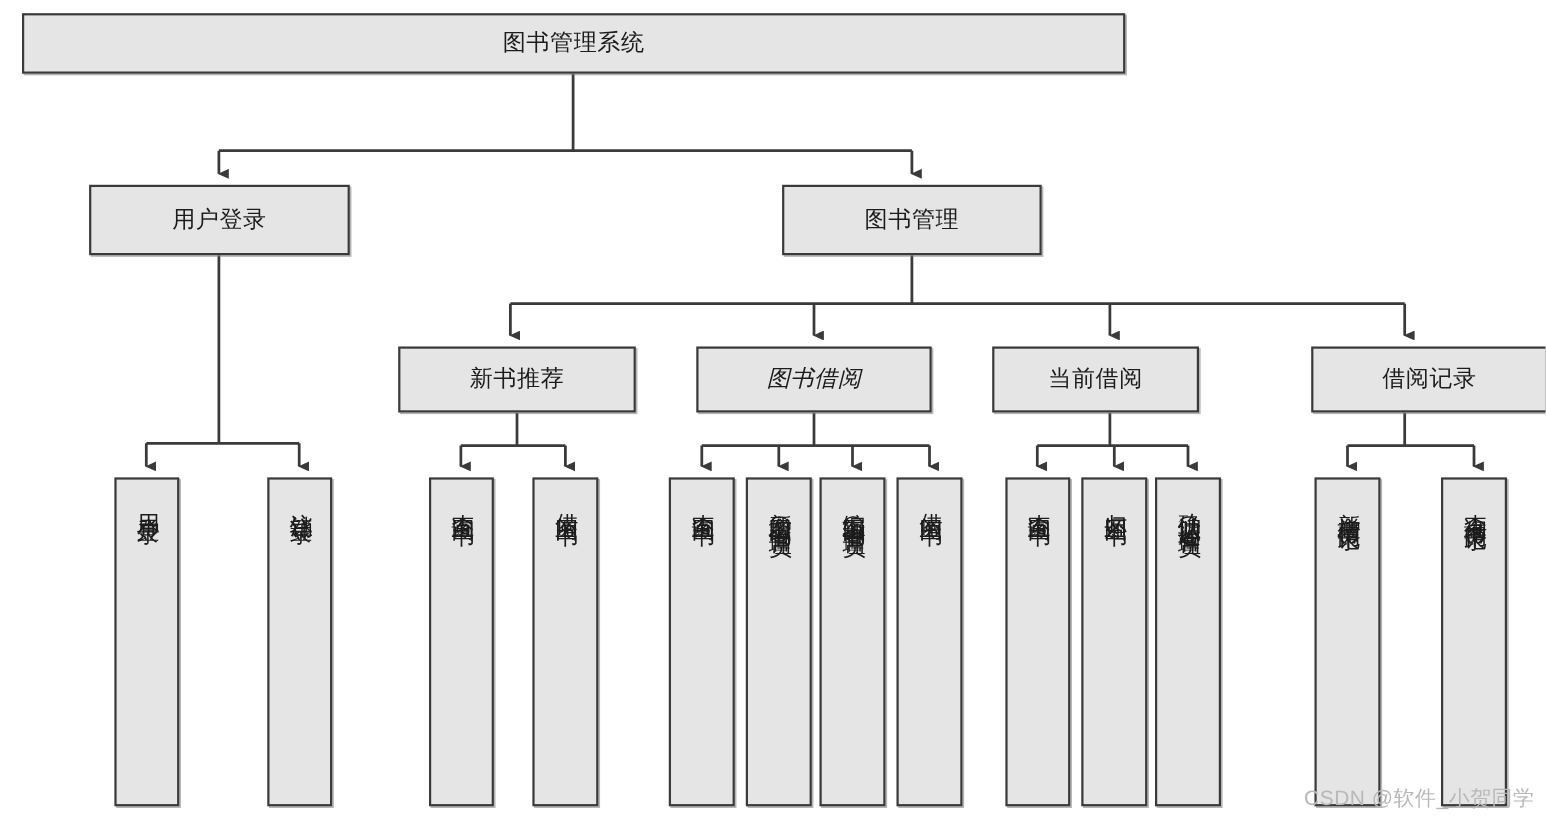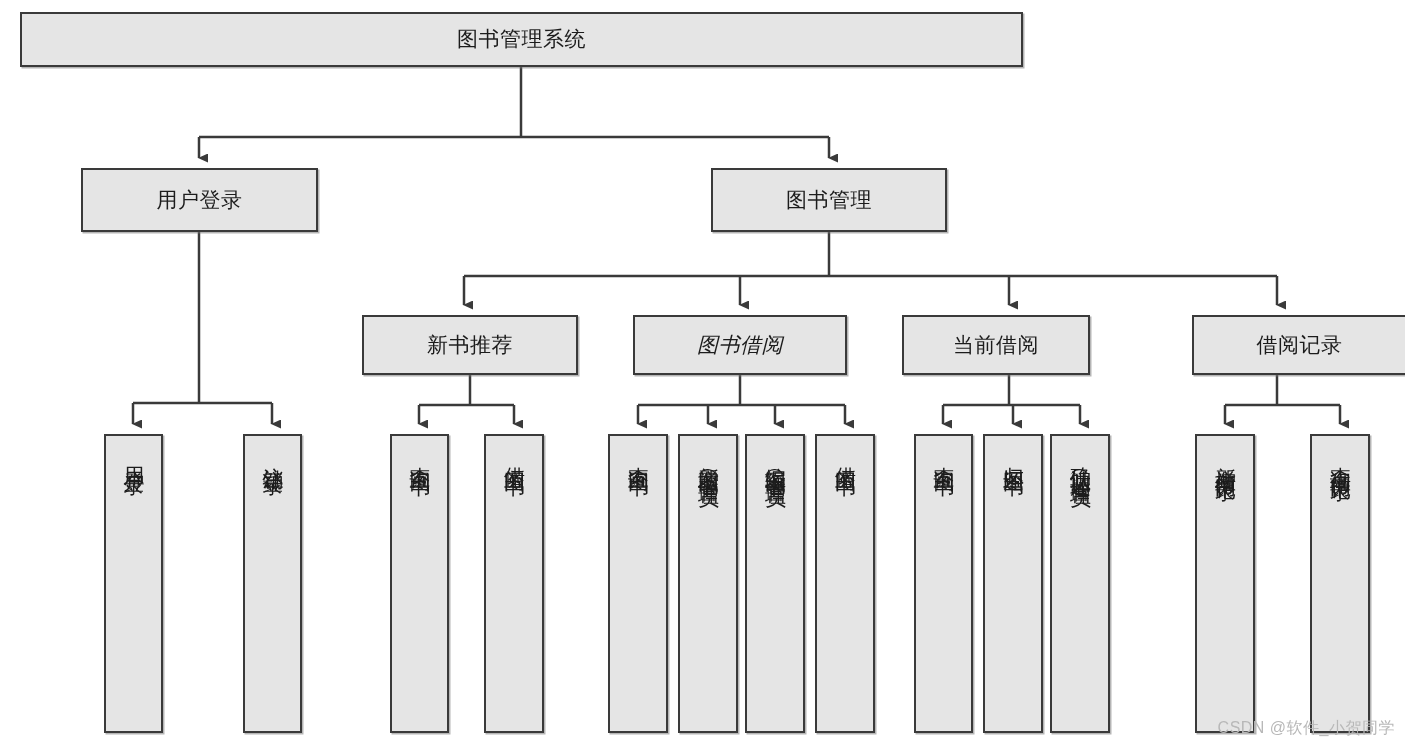--- a/index.html
+++ b/index.html
@@ -57,21 +57,21 @@
     text-orientation: upright;
     white-space: nowrap;
     letter-spacing: 3px;
     font-size: 21px;
   }
   #watermark {
     position: absolute;
     right: 10px;
     bottom: 8px;
     color: #b8b8b8;
-    font-size: 16px;
+    font-size: 19px;
     letter-spacing: 0.5px;
     user-select: none;
   }
 </style>
 </head>
 <body>
 
 <div id="diagram-root">
 
   <svg class="edges" viewBox="0 0 1405 747" xmlns="http://www.w3.org/2000/svg">

